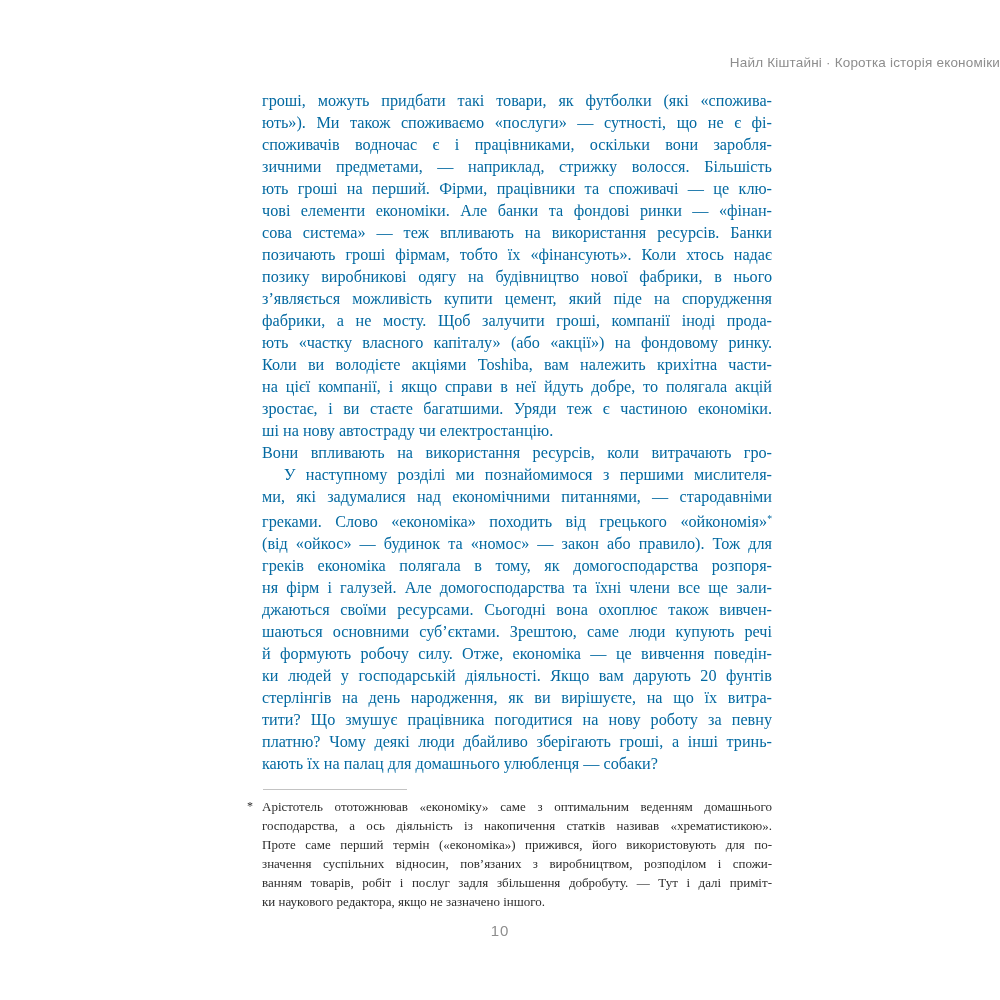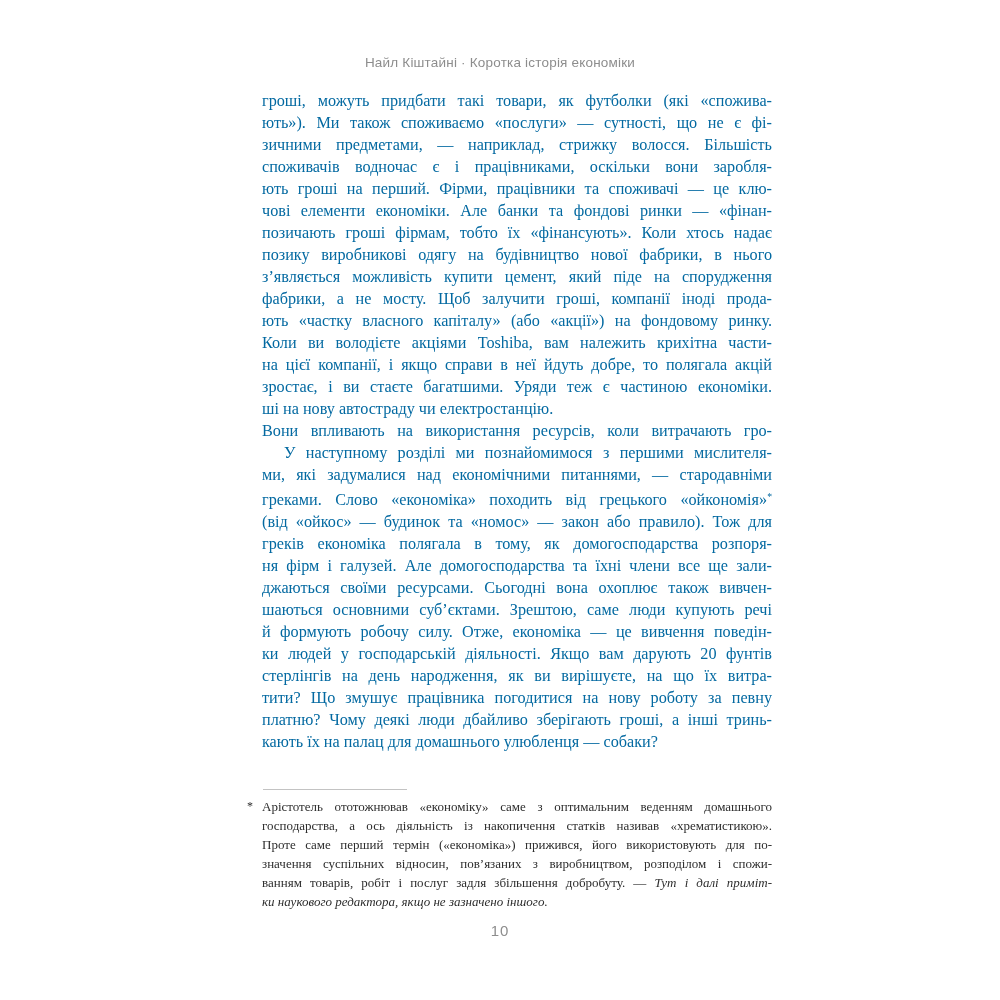--- a/index.html
+++ b/index.html
@@ -9,21 +9,21 @@
     height: 1000px;
     background: #ffffff;
     font-family: "Liberation Serif", serif;
     overflow: hidden;
   }
   .running-header {
     position: absolute;
     top: 55px;
     left: 0;
     width: 1000px;
-    text-align: center;
+    text-align: right;
     font-family: "Liberation Sans", sans-serif;
     font-size: 13.5px;
     color: #8d8d8d;
     letter-spacing: 0.2px;
   }
   .body-text {
     position: absolute;
     top: 90px;
     left: 262px;
     width: 510px;
@@ -32,21 +32,21 @@
     color: #0369a1;
   }
   .line { text-align: justify; }
   .line.just { text-align-last: justify; }
   .line.indent { text-indent: 22px; }
   .sup {
     font-size: 0.6em;
     vertical-align: 0.5em;
     letter-spacing: 0;
   }
-  .it { font-style: italic; }
+  .it { }
   .footnote-rule {
     position: absolute;
     top: 789px;
     left: 263px;
     width: 144px;
     height: 1px;
     background: #c3c3c3;
   }
   .footnote {
     position: absolute;
@@ -79,24 +79,25 @@
 </head>
 <body>
 
 <div class="page">
 
   <div class="running-header">Найл Кіштайні · Коротка історія економіки</div>
 
   <div class="body-text" id="body-text">
       <div class="line just">гроші, можуть придбати такі товари, як футболки (які «спожива-</div>
       <div class="line just">ють»). Ми також споживаємо «послуги» — сутності, що не є фі-</div>
+      <div class="line just">споживачів водночас є і працівниками, оскільки вони заробля-</div>
       <div class="line just">зичними предметами, — наприклад, стрижку волосся. Більшість</div>
-      <div class="line just">споживачів водночас є і працівниками, оскільки вони заробля-</div>
       <div class="line just">ють гроші на перший. Фірми, працівники та споживачі — це клю-</div>
       <div class="line just">чові елементи економіки. Але банки та фондові ринки — «фінан-</div>
+      <div class="line just">сова система» — теж впливають на використання ресурсів. Банки</div>
       <div class="line just">позичають гроші фірмам, тобто їх «фінансують». Коли хтось надає</div>
       <div class="line just">позику виробникові одягу на будівництво нової фабрики, в нього</div>
       <div class="line just">з’являється можливість купити цемент, який піде на спорудження</div>
       <div class="line just">фабрики, а не мосту. Щоб залучити гроші, компанії іноді прода-</div>
       <div class="line just">ють «частку власного капіталу» (або «акції») на фондовому ринку.</div>
       <div class="line just">Коли ви володієте акціями Toshiba, вам належить крихітна части-</div>
       <div class="line just">на цієї компанії, і якщо справи в неї йдуть добре, то полягала акцій</div>
       <div class="line just">зростає, і ви стаєте багатшими. Уряди теж є частиною економіки.</div>
       <div class="line">ші на нову автостраду чи електростанцію.</div>
       <div class="line just">Вони впливають на використання ресурсів, коли витрачають гро-</div>

